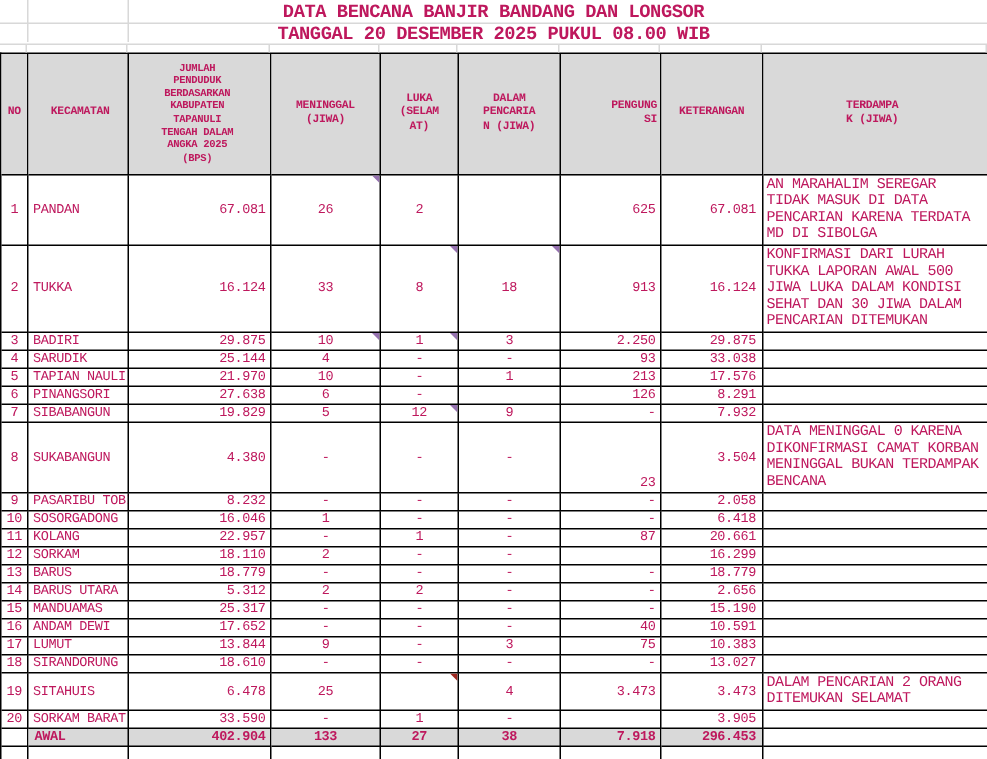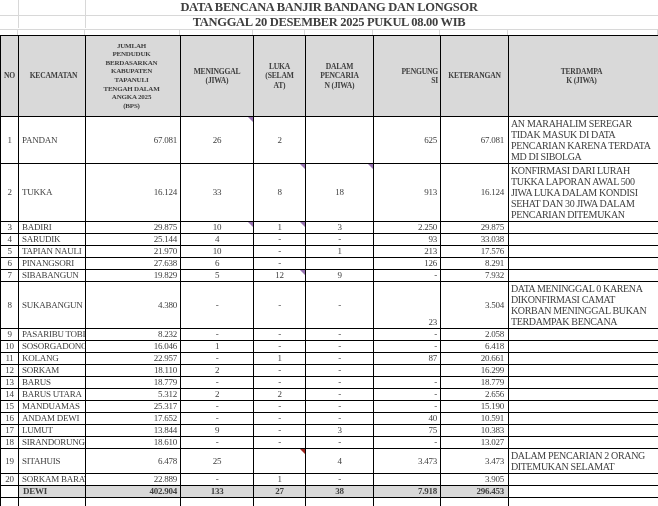--- a/index.html
+++ b/index.html
@@ -1,17 +1,17 @@
 <!DOCTYPE html>
 <html><head>
 <meta charset="utf-8">
 <style>
   html,body{margin:0;padding:0;background:#fff;}
   #screen{width:658px;height:506px;overflow:hidden;position:relative;background:#fff;
-          font-family:Liberation Serif, serif;color:#404040;}
+          font-family:Liberation Mono, monospace;color:#be185d;}
   
   #titles{position:relative;width:658px;}
   .title-row{display:flex;align-items:center;justify-content:center;
              font-weight:bold;font-size:12.5px;letter-spacing:-0.3px;white-space:nowrap;}
   #title1{height:15px;border-bottom:1px solid #d8d8d8;}
   #title2{height:13px;border-bottom:1px solid #d8d8d8;}
   .vgrid{position:absolute;top:0;width:1px;height:28px;background:#d8d8d8;}
   #thinrow{display:grid;height:5px;}
   #thinrow div{border-right:1px solid #d8d8d8;}
   
@@ -296,31 +296,31 @@
           <span class="marker" style="border-top: 5px solid rgb(160, 40, 32);"></span>
         </div>
         <div class="cell c5">4</div>
         <div class="cell c6">3.473</div>
         <div class="cell c7">3.473</div>
         <div class="cell c8">DALAM PENCARIAN 2 ORANG DITEMUKAN SELAMAT</div>
       </div>
       <div class="row ">
         <div class="cell c0">20</div>
         <div class="cell c1">SORKAM BARAT</div>
-        <div class="cell c2">22.889</div>
+        <div class="cell c2">33.590</div>
         <div class="cell c3">-</div>
         <div class="cell c4">1</div>
         <div class="cell c5">-</div>
         <div class="cell c6"></div>
         <div class="cell c7">3.905</div>
         <div class="cell c8"></div>
       </div>
       <div class="row total">
         <div class="cell c0"></div>
-        <div class="cell c1 fill">DEWI</div>
+        <div class="cell c1 fill">AWAL</div>
         <div class="cell c2 fill">402.904</div>
         <div class="cell c3 fill">133</div>
         <div class="cell c4 fill">27</div>
         <div class="cell c5 fill">38</div>
         <div class="cell c6 fill">7.918</div>
         <div class="cell c7 fill">296.453</div>
         <div class="cell c8"></div>
       </div>
       <div class="row bottomrow">
         <div class="cell c0"></div>

